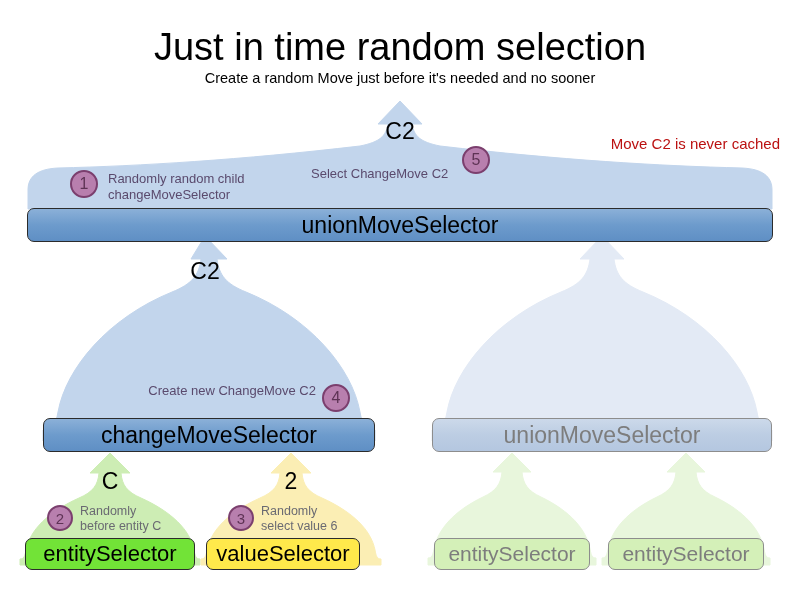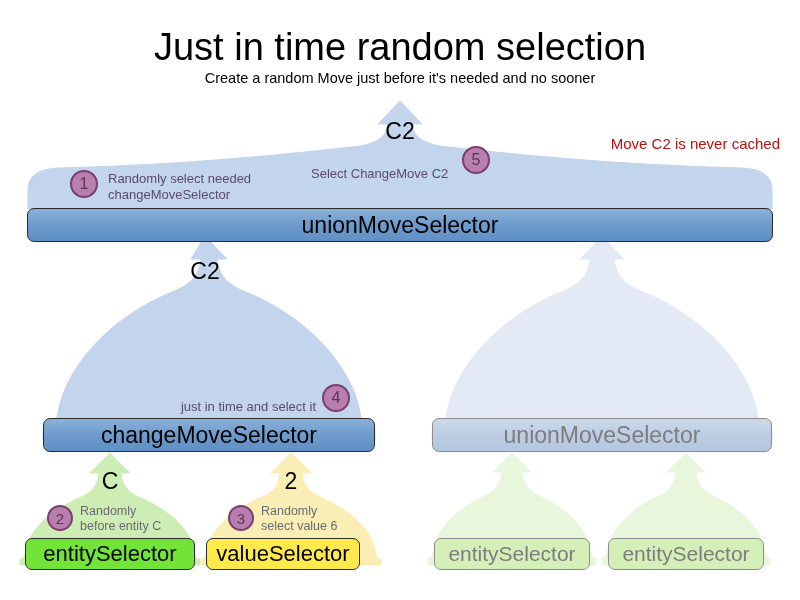--- a/index.html
+++ b/index.html
@@ -249,27 +249,27 @@
   <div class="title">Just in time random selection</div>
   <div class="subtitle">Create a random Move just before it's needed and no sooner</div>
   <div class="never-cached">Move C2 is never cached</div>
 
   <div class="edge-label" style="left:370px; top:118px; width:60px;">C2</div>
   <div class="edge-label" style="left:175px; top:258px; width:60px;">C2</div>
   <div class="edge-label" style="left:85px; top:468px; width:50px;">C</div>
   <div class="edge-label" style="left:266px; top:468px; width:50px;">2</div>
 
   <div class="step-badge" style="left:70px; top:170px;">1</div>
-  <div class="ann" style="left:108px; top:171px;">Randomly select needed</div>
+  <div class="ann" style="left:108px; top:171px;">Randomly random child</div>
   <div class="ann" style="left:108px; top:187px;">changeMoveSelector</div>
 
   <div class="ann" style="left:311px; top:152px;margin-top:14px;">Select ChangeMove C2</div>
   <div class="step-badge" style="left:462px; top:146px;">5</div>
 
-  <div class="ann" style="left:120px; top:399px; width:196px; text-align:right;">just in time and select it</div>
+  <div class="ann" style="left:120px; top:383px; width:196px; text-align:right;">Create new ChangeMove C2</div>
   <div class="step-badge" style="left:322px; top:384px;">4</div>
 
   <div class="step-badge small" style="left:47px; top:505px;">2</div>
   <div class="ann ann-small" style="left:80px; top:504px;">Randomly</div>
   <div class="ann ann-small" style="left:80px; top:519px;">before entity C</div>
 
   <div class="step-badge small" style="left:228px; top:505px;">3</div>
   <div class="ann ann-small" style="left:261px; top:504px;">Randomly</div>
   <div class="ann ann-small" style="left:261px; top:519px;">select value 6</div>
 

